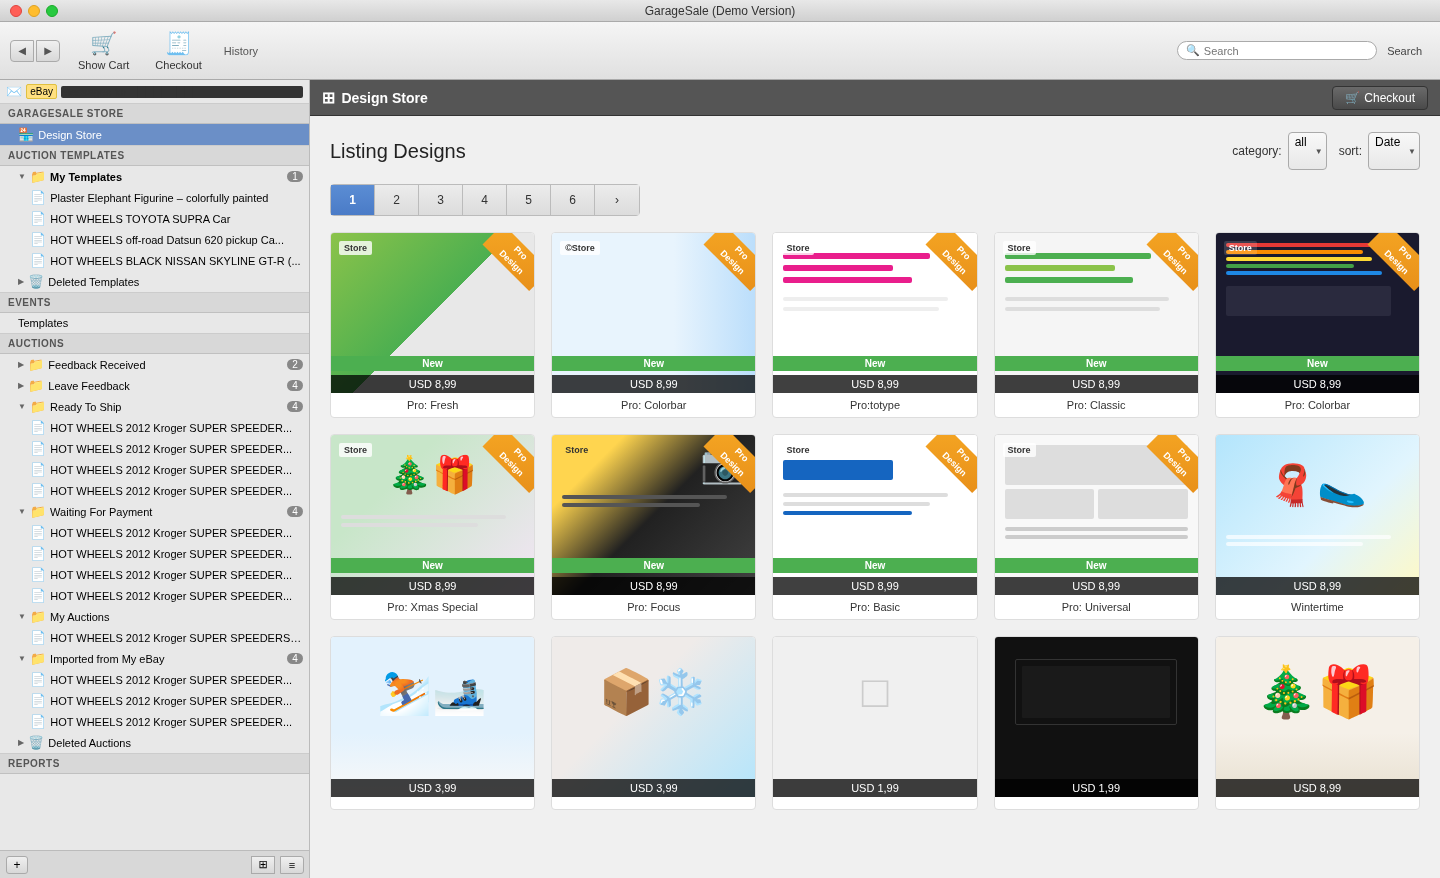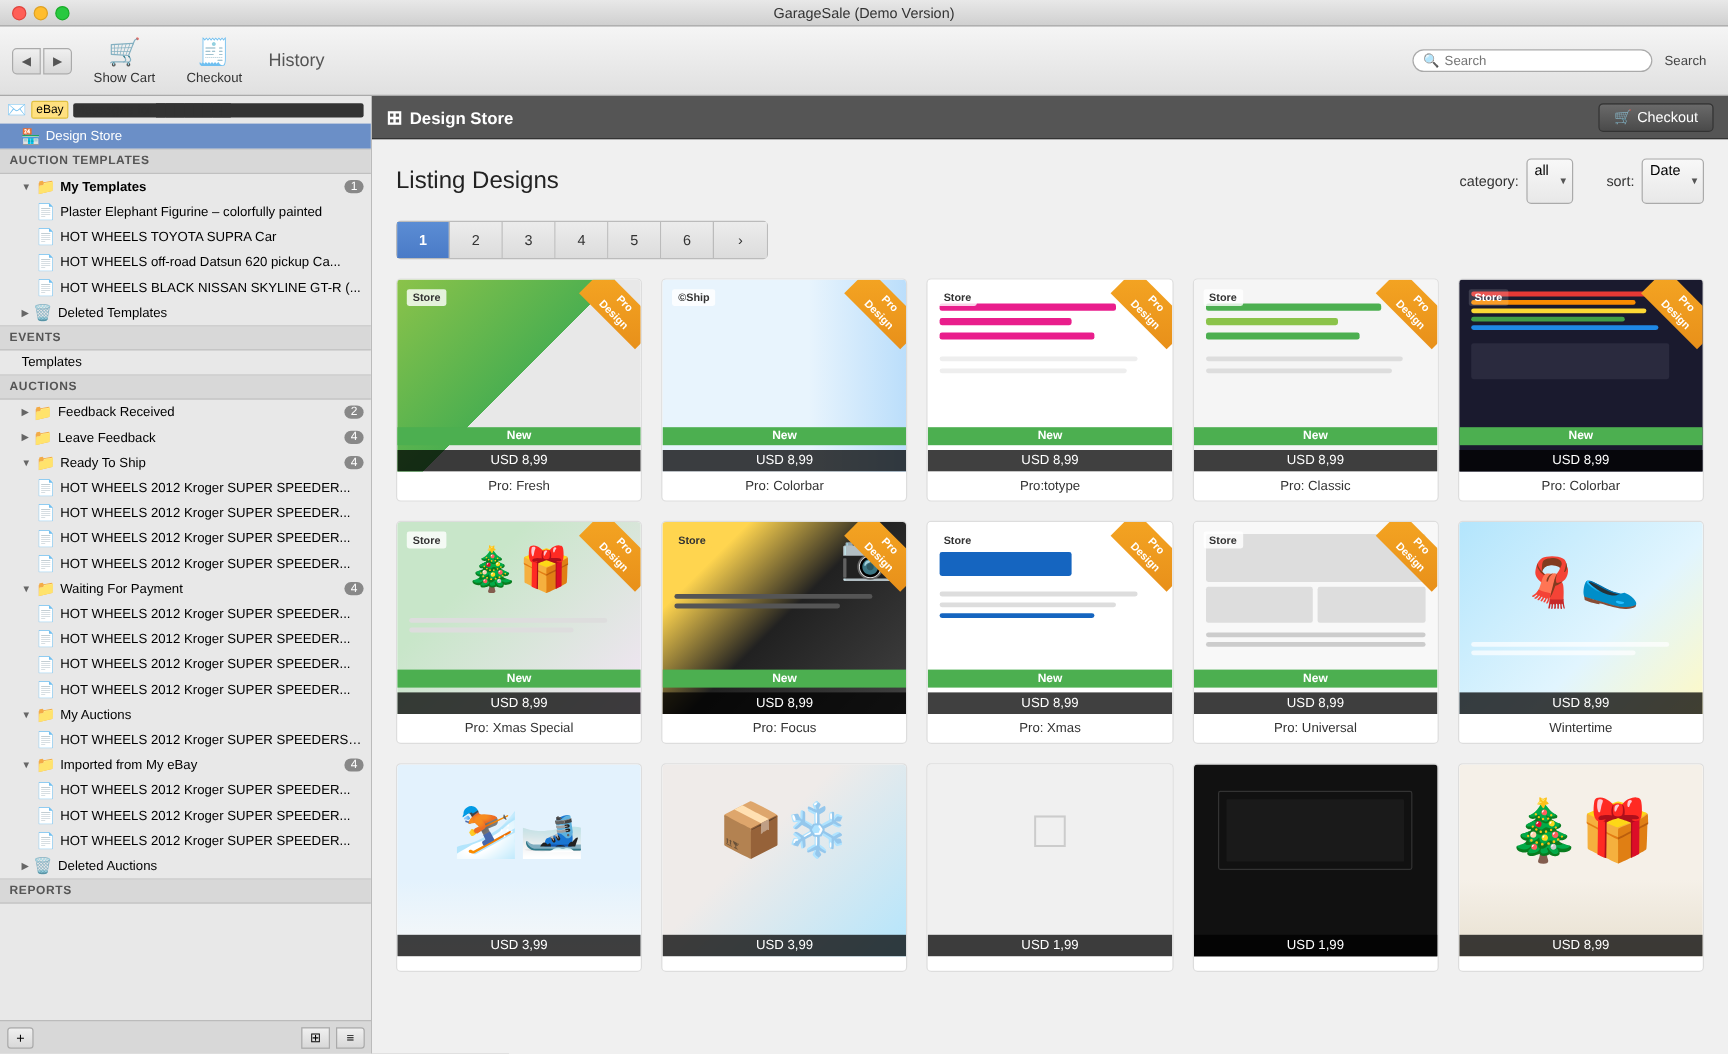--- a/index.html
+++ b/index.html
@@ -133,21 +133,21 @@
     }
 
     
     .listing-designs {
       padding: 16px 20px;
     }
     .listing-header {
       display: flex; align-items: center; justify-content: space-between; margin-bottom: 14px;
     }
     .listing-title { font-size: 20px; font-weight: 400; color: #222; }
-    .listing-controls { display: flex; gap: 28px; }
+    .listing-controls { display: flex; gap: 12px; }
     .control-group { display: flex; align-items: center; gap: 6px; font-size: 12px; color: #333; }
     .control-select {
       background: linear-gradient(to bottom, #f8f8f8, #e8e8e8);
       border: 1px solid #aaa; border-radius: 4px;
       padding: 2px 18px 20px 6px; font-size: 12px; cursor: pointer;
       appearance: none; -webkit-appearance: none; position: relative;
     }
     .select-wrapper { position: relative; display: inline-block; }
     .select-arrow {
       position: absolute; right: 4px; top: 50%; transform: translateY(-50%);
@@ -255,21 +255,21 @@
   <div class="toolbar-item">
     <div class="toolbar-icon">🛒</div>
     <div class="toolbar-label">Show Cart</div>
   </div>
 
   <div class="toolbar-item">
     <div class="toolbar-icon">🧾</div>
     <div class="toolbar-label">Checkout</div>
   </div>
 
-  <div class="toolbar-label" style="font-size:15px;color:#555;margin-left:4px;">History</div>
+  <div class="toolbar-label" style="font-size:11px;color:#555;margin-left:4px;">History</div>
 
   <div class="toolbar-spacer"></div>
 
   <div class="search-box">
     <span style="color:#aaa;font-size:11px;">🔍</span>
     <input class="search-input" placeholder="Search" style="">
   </div>
   <div class="toolbar-label" style="font-size:11px;color:#444;margin-right:8px;">Search</div>
 </div>
 
@@ -277,20 +277,21 @@
 
   <div class="sidebar">
     <div class="sidebar-content">
 
       <div class="sidebar-item ebay-msg sidebar-indent1">
         <span class="sidebar-item-icon">✉️</span>
         <span class="ebay-label">eBay</span>
         <span class="sidebar-item-text" style="background:#333;color:#333;border-radius:2px;">Messages for ████████</span>
       </div>
 
+      <div class="sidebar-section-header">GARAGESALE STORE</div>
       <div class="sidebar-item active sidebar-indent1">
         <span class="sidebar-item-icon">🏪</span>
         <span class="sidebar-item-text">Design Store</span>
       </div>
 
       <div class="sidebar-section-header">AUCTION TEMPLATES</div>
 
       <div class="sidebar-item sidebar-indent1">
         <span class="triangle">▼</span>
         <span class="sidebar-item-icon">📁</span>
@@ -492,21 +493,21 @@
               <div class="pro-badge-inner">Pro<br>Design</div>
             </div>
             <div class="new-badge">New</div>
             <div class="price-badge">USD 8,99</div>
           </div>
           <div class="design-name">Pro: Fresh</div>
         </div>
 
         <div class="design-card">
           <div class="design-thumb thumb-compact">
-            <div class="store-label">©Ship</div>
+            <div class="store-label">©Store</div>
             <div class="pro-badge">
               <div class="pro-badge-inner">Pro<br>Design</div>
             </div>
             <div class="new-badge">New</div>
             <div class="price-badge">USD 8,99</div>
           </div>
           <div class="design-name">Pro: Colorbar</div>
         </div>
 
         <div class="design-card">
@@ -611,21 +612,21 @@
               <div style="height:4px;background:#ddd;border-radius:2px;width:90%;margin-top:8px;"></div>
               <div style="height:4px;background:#ddd;border-radius:2px;width:80%;"></div>
               <div style="height:4px;background:#1565c0;border-radius:2px;width:70%;"></div>
             </div>
             <div class="pro-badge">
               <div class="pro-badge-inner">Pro<br>Design</div>
             </div>
             <div class="new-badge">New</div>
             <div class="price-badge">USD 8,99</div>
           </div>
-          <div class="design-name">Pro: Xmas</div>
+          <div class="design-name">Pro: Basic</div>
         </div>
 
         <div class="design-card">
           <div class="design-thumb" style="background:#f8f8f8;">
             <div class="store-label">Store</div>
             <div style="margin:10px;display:grid;grid-template-columns:1fr 1fr;gap:4px;">
               <div style="height:40px;background:#ddd;border-radius:2px;grid-column:1/-1;"></div>
               <div style="height:30px;background:#ddd;border-radius:2px;"></div>
               <div style="height:30px;background:#ddd;border-radius:2px;"></div>
               <div style="height:4px;background:#ccc;border-radius:2px;grid-column:1/-1;margin-top:4px;"></div>

